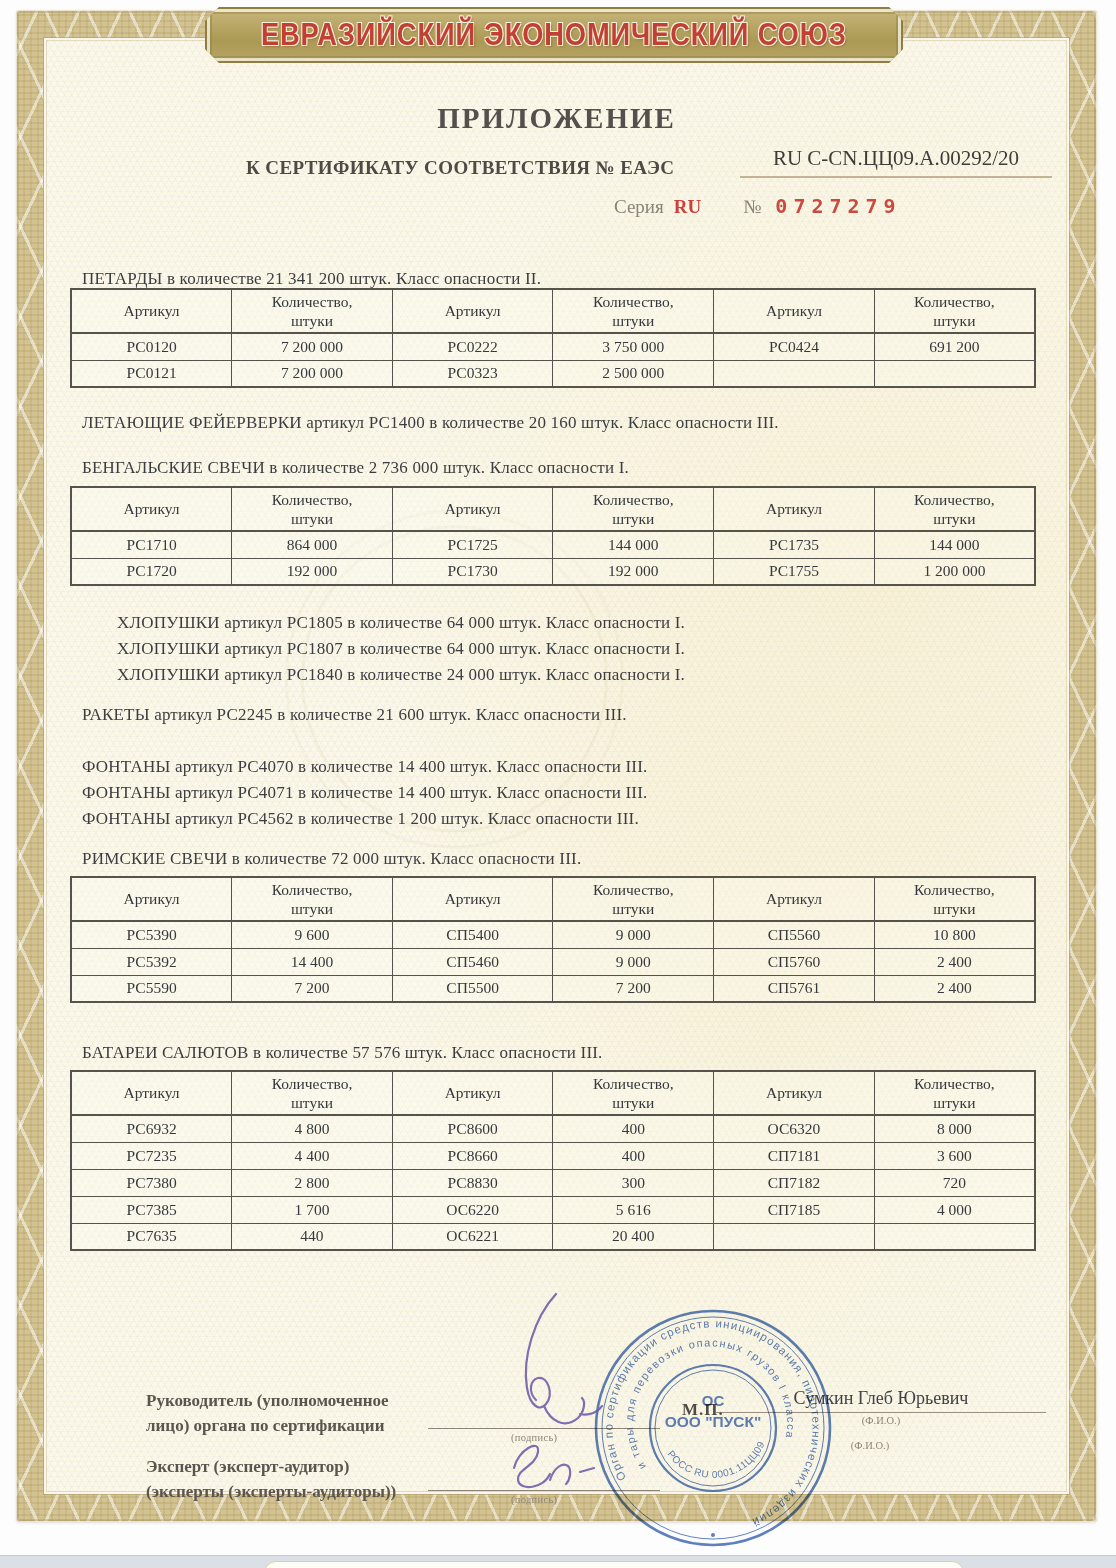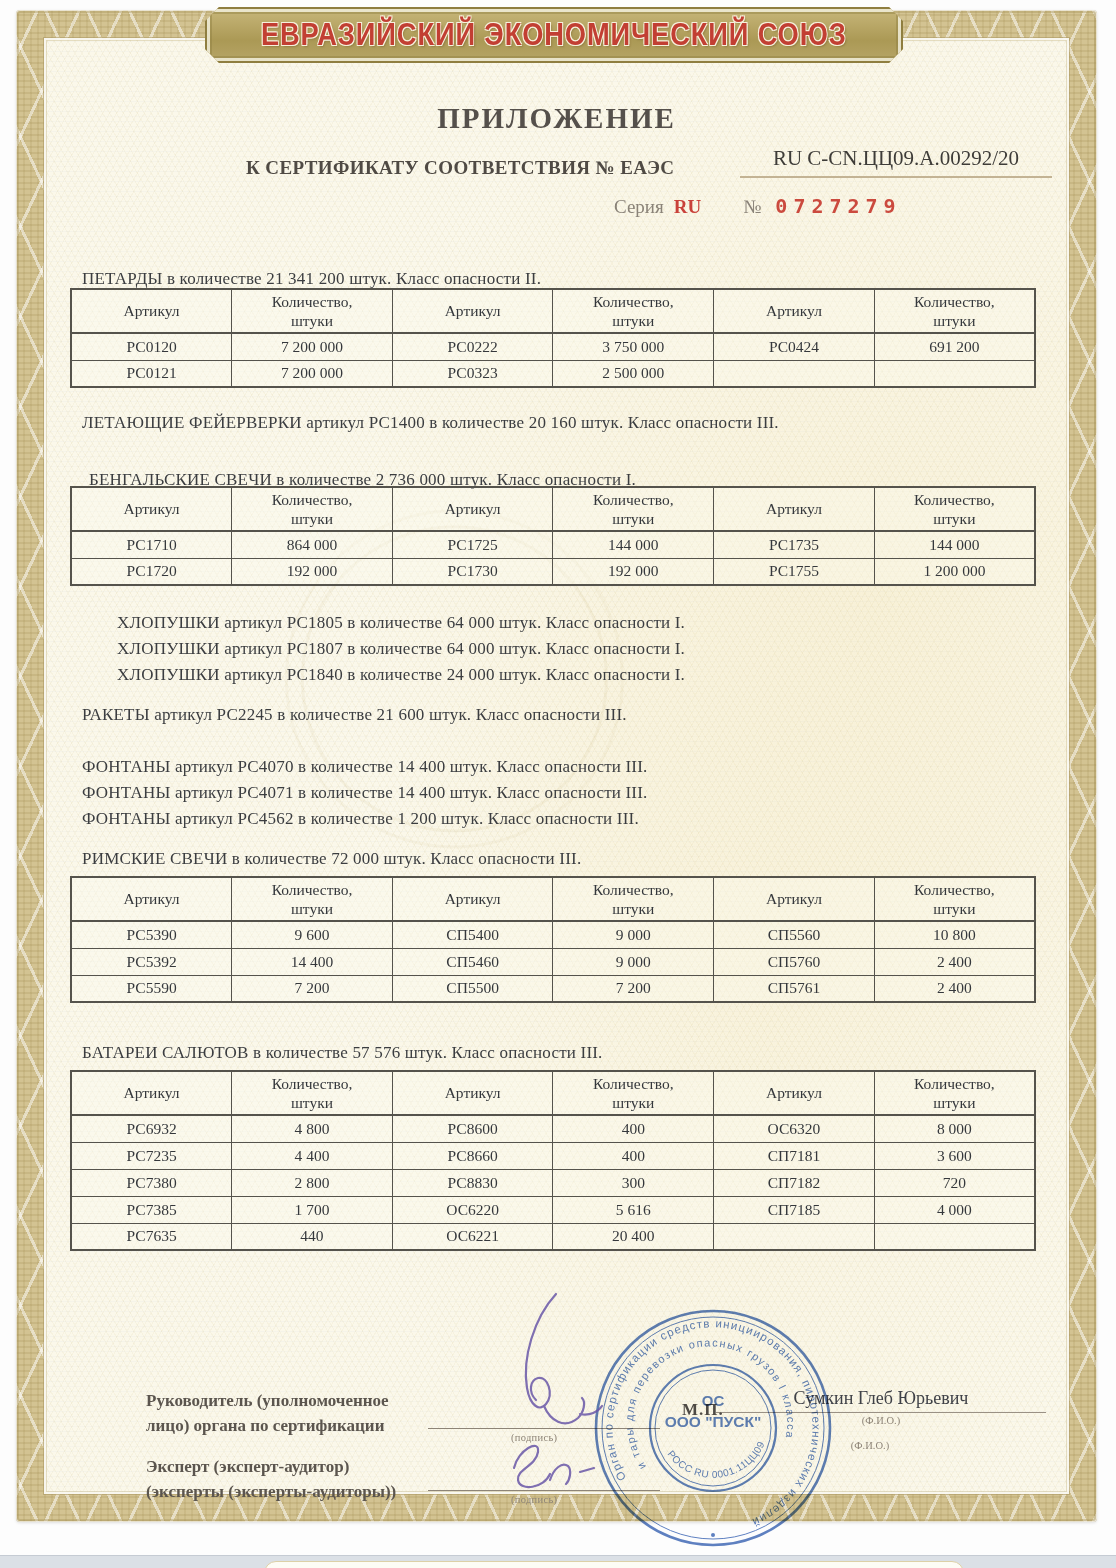--- a/index.html
+++ b/index.html
@@ -132,21 +132,21 @@
             <td>7 200 000</td>
             <td>РС0323</td>
             <td>2 500 000</td>
             <td></td>
             <td></td>
           </tr>
         </tbody>
     </table>
 
     <div class="tline" style="top:400px;">ЛЕТАЮЩИЕ ФЕЙЕРВЕРКИ артикул РС1400 в количестве 20 160 штук. Класс опасности III.</div>
-    <div class="tline" style="top:457px;margin-left:7px;">БЕНГАЛЬСКИЕ СВЕЧИ в количестве 2 736 000 штук. Класс опасности I.</div>
+    <div class="tline" style="top:445px;">БЕНГАЛЬСКИЕ СВЕЧИ в количестве 2 736 000 штук. Класс опасности I.</div>
 
     <table class="ctable" style="top:476px;">
       <thead>
           <tr>
         <th>Артикул</th>
         <th>
               <span class="h2l">Количество,</span>
               <span class="h2l">штуки</span>
             </th>
         <th>Артикул</th>

